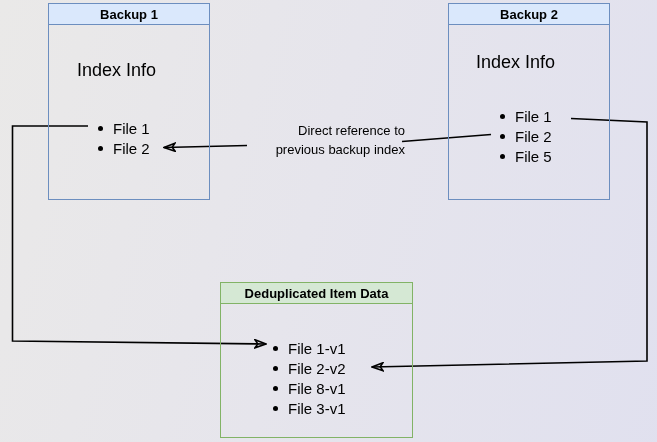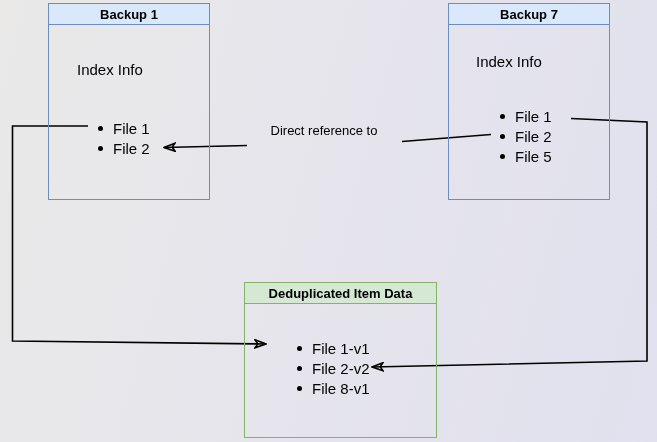--- a/index.html
+++ b/index.html
@@ -29,40 +29,40 @@
     border-bottom: 1.5px solid;
     box-sizing: border-box;
   }
   .blue-box { border-color: #6c8ebf; }
   .blue-box .box-title { background: #dae8fc; border-color: #6c8ebf; }
   .green-box { border-color: #82b366; }
   .green-box .box-title { background: #d5e8d4; border-color: #82b366; }
 
   #backup1 { left: 48px;  top: 3px;   width: 162px; height: 197px; }
   #backup2 { left: 448px; top: 3px;   width: 162px; height: 197px; }
-  #dedup   { left: 244px; top: 282px; width: 193px; height: 156px; }
+  #dedup   { left: 220px; top: 282px; width: 193px; height: 156px; }
 
-  .subtitle { position: absolute; font-size: 15px; line-height: 18px; }
+  .subtitle { position: absolute; font-size: 18px; line-height: 18px; }
   #backup1 .subtitle { left: 28px; top: 57px; }
   #backup2 .subtitle { left: 27px; top: 49px; }
 
   .filelist { position: absolute; margin: 0; padding: 0; list-style: none; }
   #backup1 .filelist { left: 49px; top: 114px; }
   #backup2 .filelist { left: 51px; top: 102px; }
   #dedup   .filelist { left: 52px; top: 55px; }
   .filelist li { display: flex; align-items: center; height: 20px; font-size: 15px; }
   .dot { width: 5px; height: 5px; border-radius: 50%; background: #000; margin-right: 10px; flex: none; }
 
   
   .annotation {
     position: absolute;
     left: 243px;
     top: 121px;
     width: 162px;
-    text-align: center;
+    text-align: right;
     font-size: 13px;
     line-height: 19px;
   }
 
   
   .arrows {
     position: absolute;
     left: 0; top: 0;
     width: 657px; height: 442px;
     pointer-events: none;
@@ -102,21 +102,21 @@
         <span>File 1</span>
       </li>
       <li>
         <span class="dot"></span>
         <span>File 2</span>
       </li>
     </ul>
   </div>
 
   <div class="box blue-box" id="backup2">
-    <div class="box-title">Backup 7</div>
+    <div class="box-title">Backup 2</div>
     <div class="subtitle">Index Info</div>
     <ul class="filelist">
       <li>
         <span class="dot"></span>
         <span>File 1</span>
       </li>
       <li>
         <span class="dot"></span>
         <span>File 2</span>
       </li>
@@ -135,20 +135,25 @@
         <span>File 1-v1</span>
       </li>
       <li>
         <span class="dot"></span>
         <span>File 2-v2</span>
       </li>
       <li>
         <span class="dot"></span>
         <span>File 8-v1</span>
       </li>
+      <li>
+        <span class="dot"></span>
+        <span>File 3-v1</span>
+      </li>
     </ul>
   </div>
 
   <div class="annotation">
     <div>Direct reference to</div>
+    <div>previous backup index</div>
   </div>
 
 </div>
 
 </body></html>

